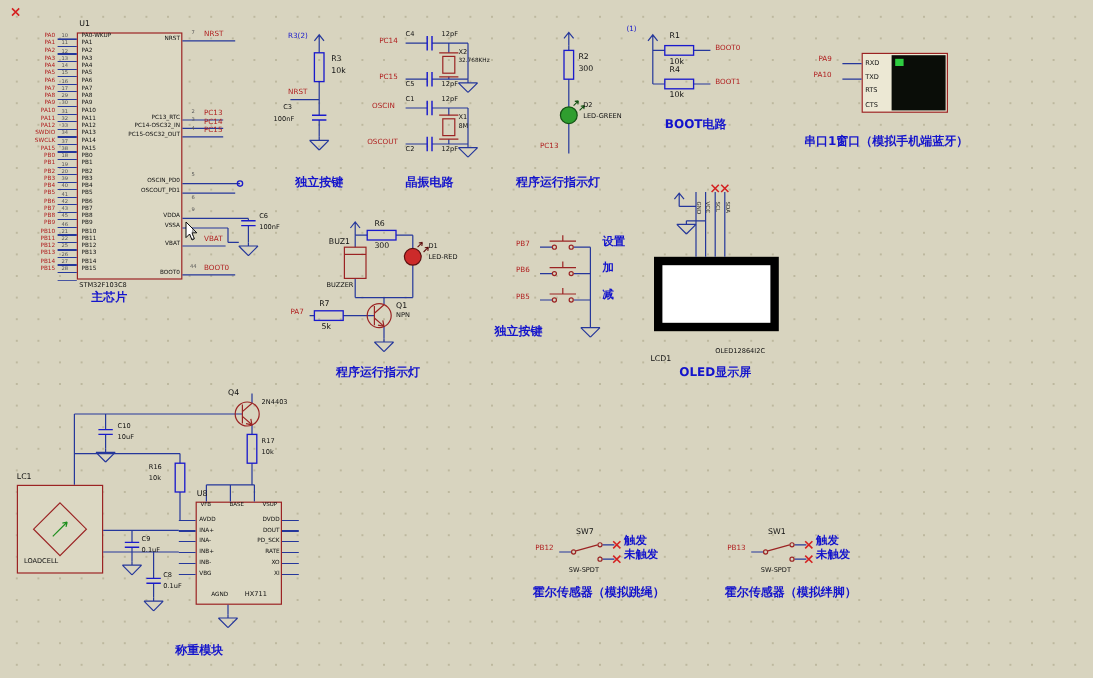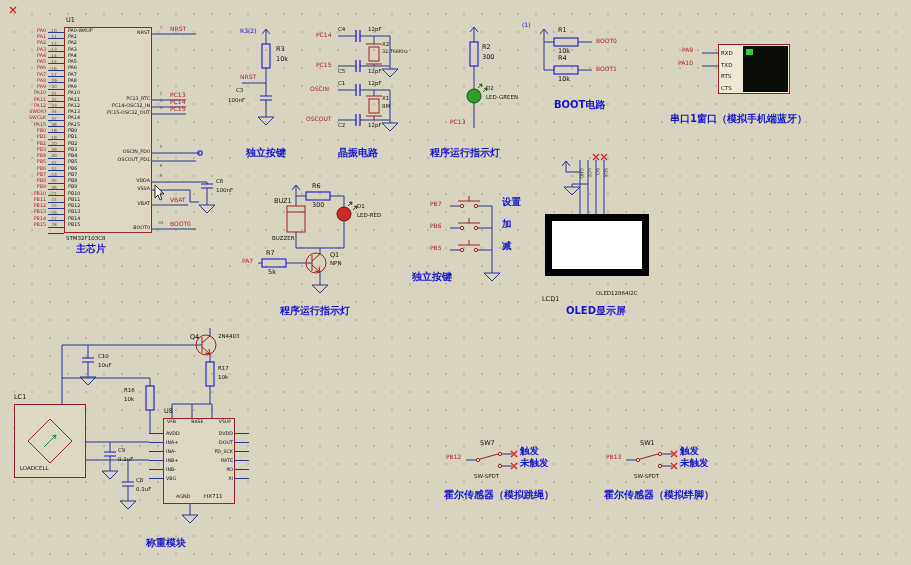--- a/index.html
+++ b/index.html
@@ -558,21 +558,21 @@
       <span>SCL</span>
       <span>SDA</span>
     </div>
   <div class="sec">
     <span class="tx f" style="left:542px;top:296px">LCD1</span>
     <span class="tx v" style="left:596px;top:291px">OLED12864I2C</span>
     <span class="tx cz" style="left:566px;top:306px">OLED显示屏</span>
   </div>
 
   <div class="sec">
-    <span class="tx f" style="left:190px;top:334px">Q4</span>
+    <span class="tx f" style="left:190px;top:324px">Q4</span>
     <span class="tx v" style="left:218px;top:334px">2N4403</span>
     <span class="tx v" style="left:98px;top:354px">C10</span>
     <span class="tx v" style="left:98px;top:363px">10uF</span>
     <span class="tx v" style="left:218px;top:366px">R17</span>
     <span class="tx v" style="left:218px;top:375px">10k</span>
     <span class="tx v" style="left:124px;top:388px">R16</span>
     <span class="tx v" style="left:124px;top:397px">10k</span>
     <span class="tx f" style="left:164px;top:408px">U8</span>
     <span class="tx k" style="left:176px;top:495px">AGND</span>
     <span class="tx v" style="left:204px;top:494px">HX711</span>

